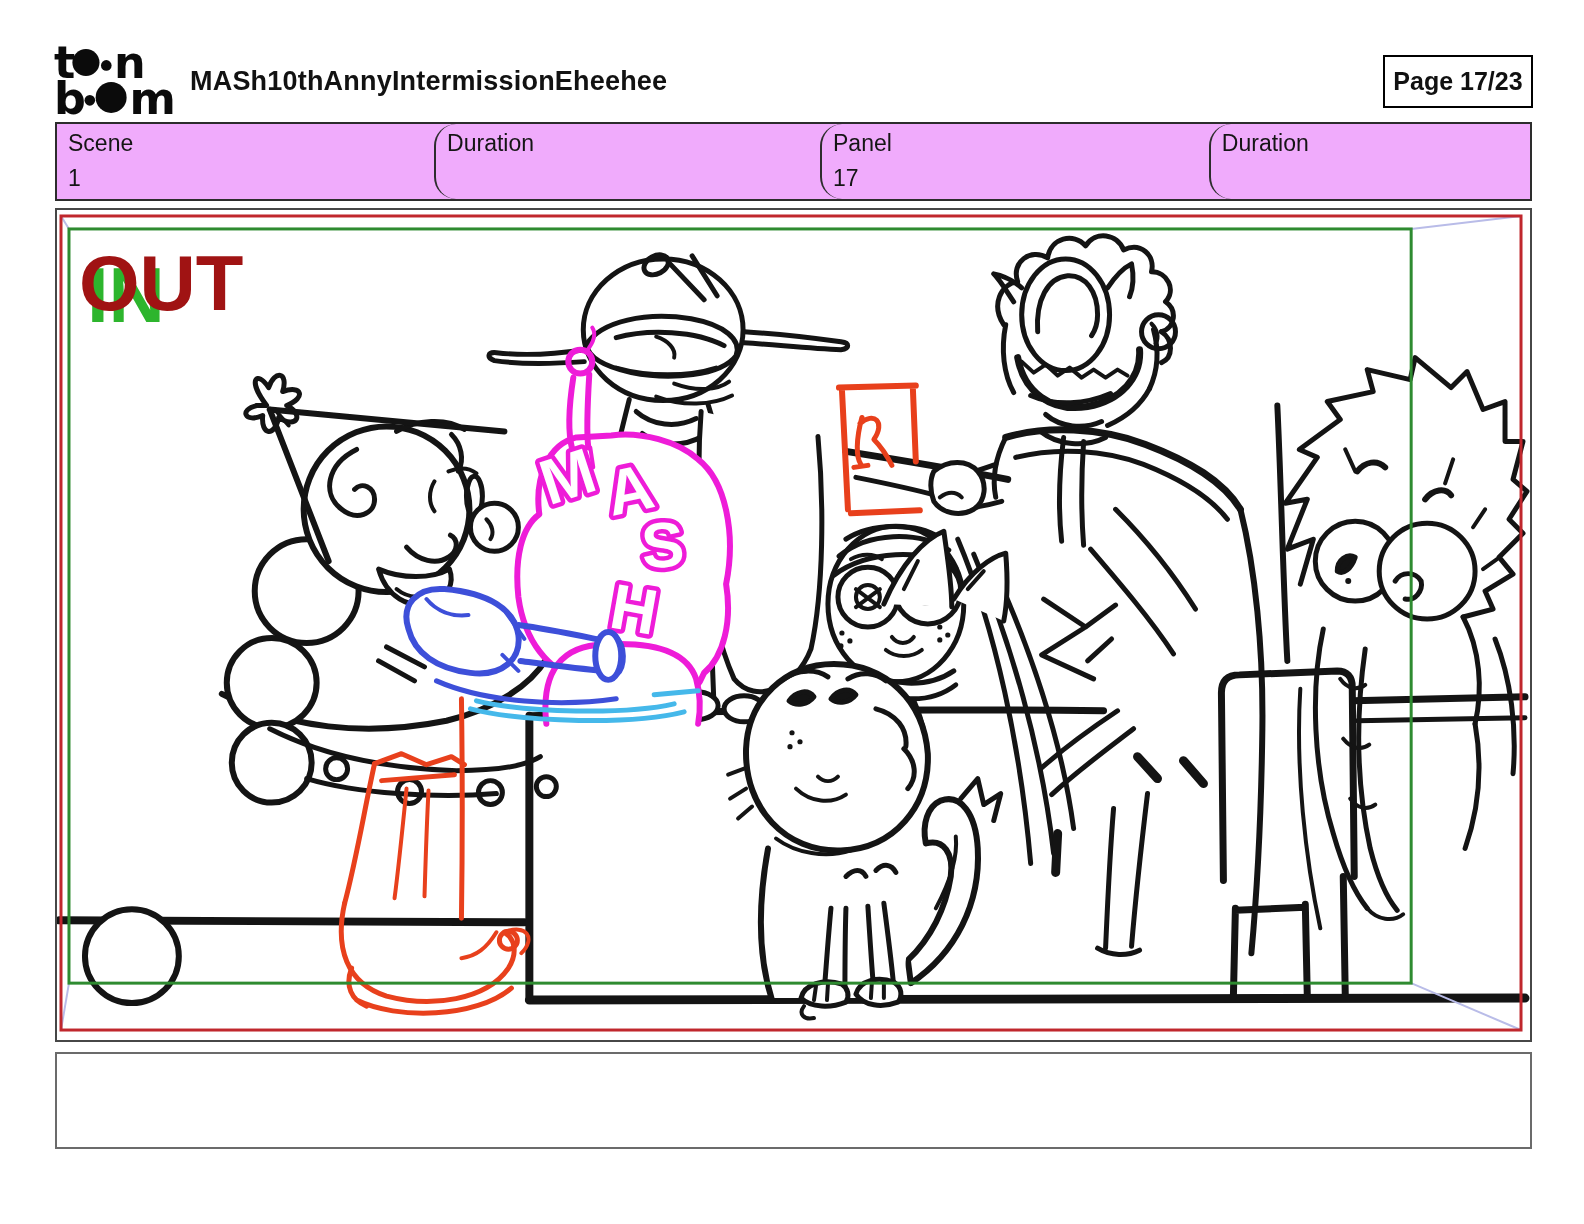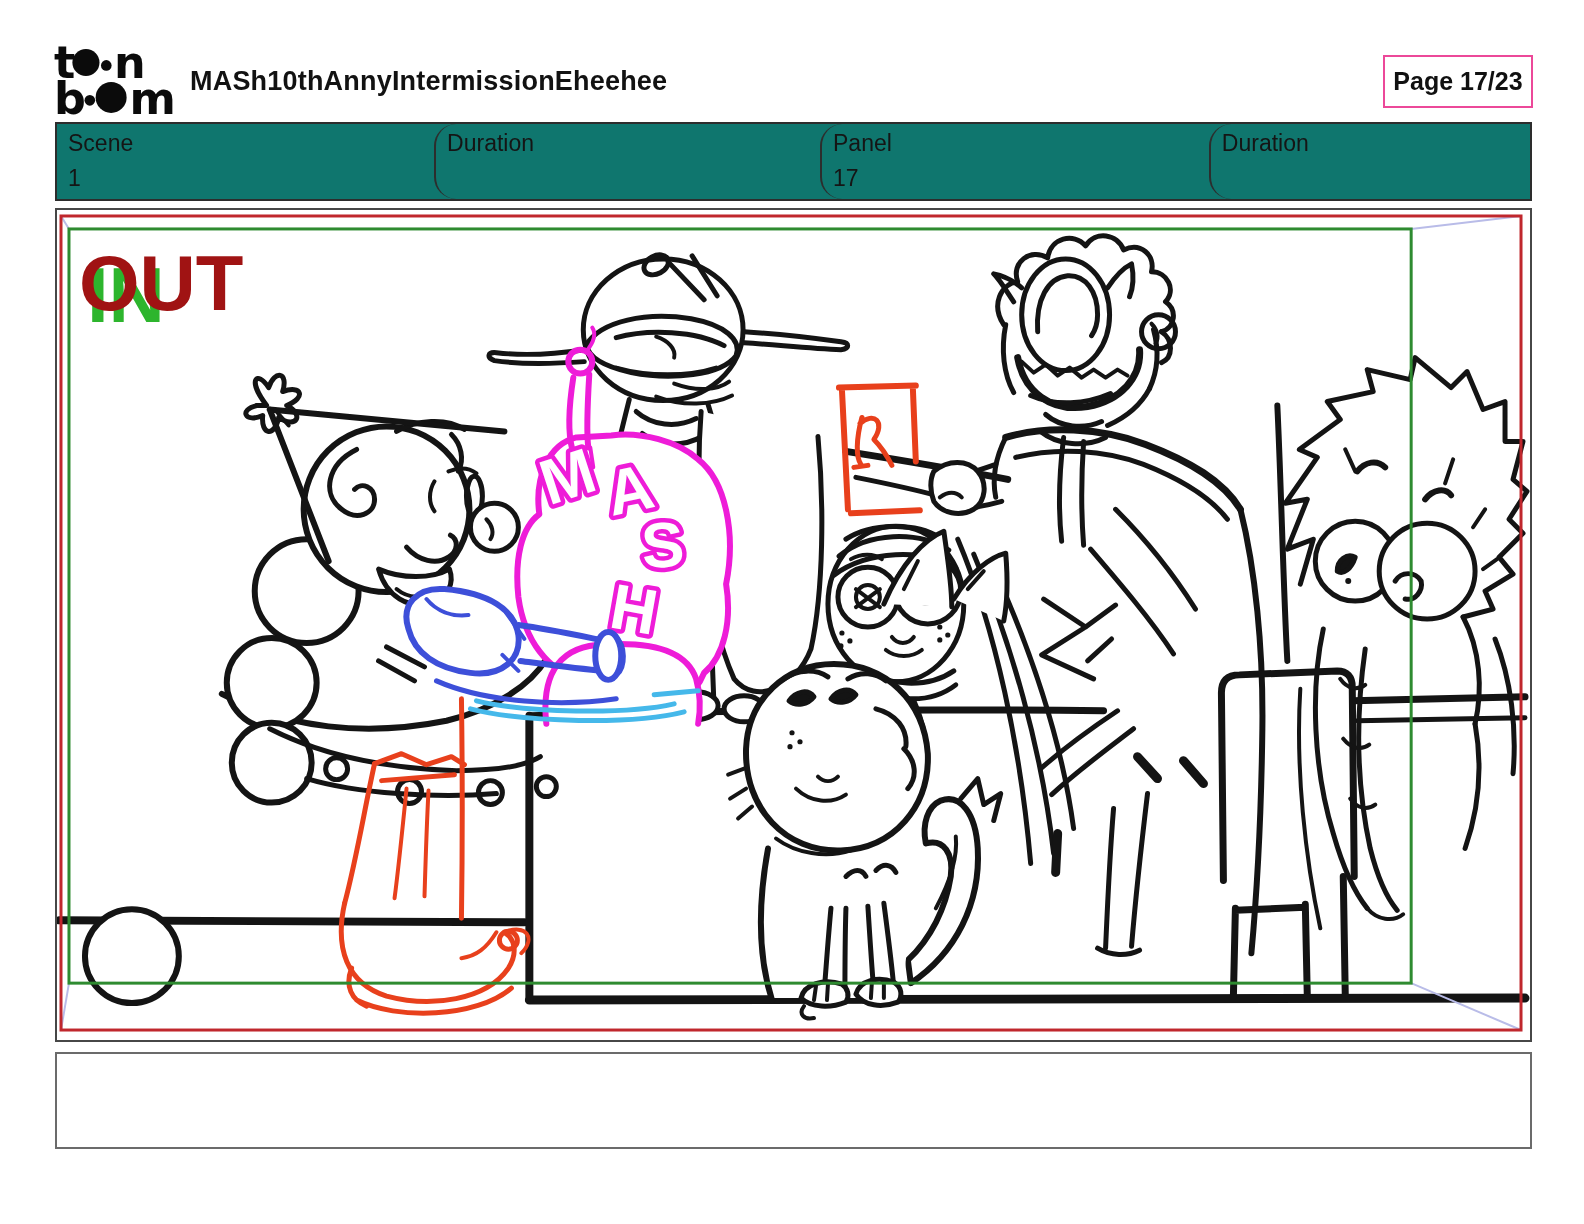--- a/index.html
+++ b/index.html
@@ -4,25 +4,25 @@
 <style>
   html,body{margin:0;padding:0;background:#ffffff;}
   .page{position:relative;width:1584px;height:1224px;background:#fff;
         font-family:"Liberation Sans",sans-serif;color:#111;overflow:hidden;}
   .logo-wrap{position:absolute;left:54px;top:42px;width:122px;height:74px;}
   .logo-wrap svg{width:100%;height:100%;}
   .logo-letter{font-family:"DejaVu Sans",sans-serif;font-weight:bold;fill:#0b0b0b;}
   .title{position:absolute;left:190px;top:66px;font-size:27px;font-weight:bold;
          letter-spacing:.2px;color:#121212;}
   .pagebox{position:absolute;left:1383px;top:55px;width:150px;height:53px;
-           border:2px solid #ec4899;box-sizing:border-box;display:flex;
+           border:2px solid #000000;box-sizing:border-box;display:flex;
            align-items:center;justify-content:center;font-size:25px;font-weight:bold;background:#fff;}
   .info{position:absolute;left:55px;top:122px;width:1477px;height:79px;display:grid;
         grid-template-columns:25.6% 26.2% 26.4% 21.8%;border:2px solid #2d2d2d;
-        box-sizing:border-box;background:#0f766e;}
+        box-sizing:border-box;background:#f0abfc;}
   .cell{padding:6px 11px;box-sizing:border-box;overflow:hidden;}
   .cell + .cell{border-left:2px solid #2d2d2d;border-radius:22px;}
   .cell .lab{font-size:23px;color:#151515;}
   .cell .val{font-size:23px;color:#151515;margin-top:8px;}
   .panel{position:absolute;left:55px;top:208px;width:1477px;height:834px;
          border:2px solid #474747;box-sizing:border-box;background:#fff;}
   .panel svg{display:block;width:100%;height:100%;}
   .caption{position:absolute;left:55px;top:1052px;width:1477px;height:97px;
            border:2px solid #6b6b6b;box-sizing:border-box;background:#fff;
            font-size:20px;padding:8px 12px;}

